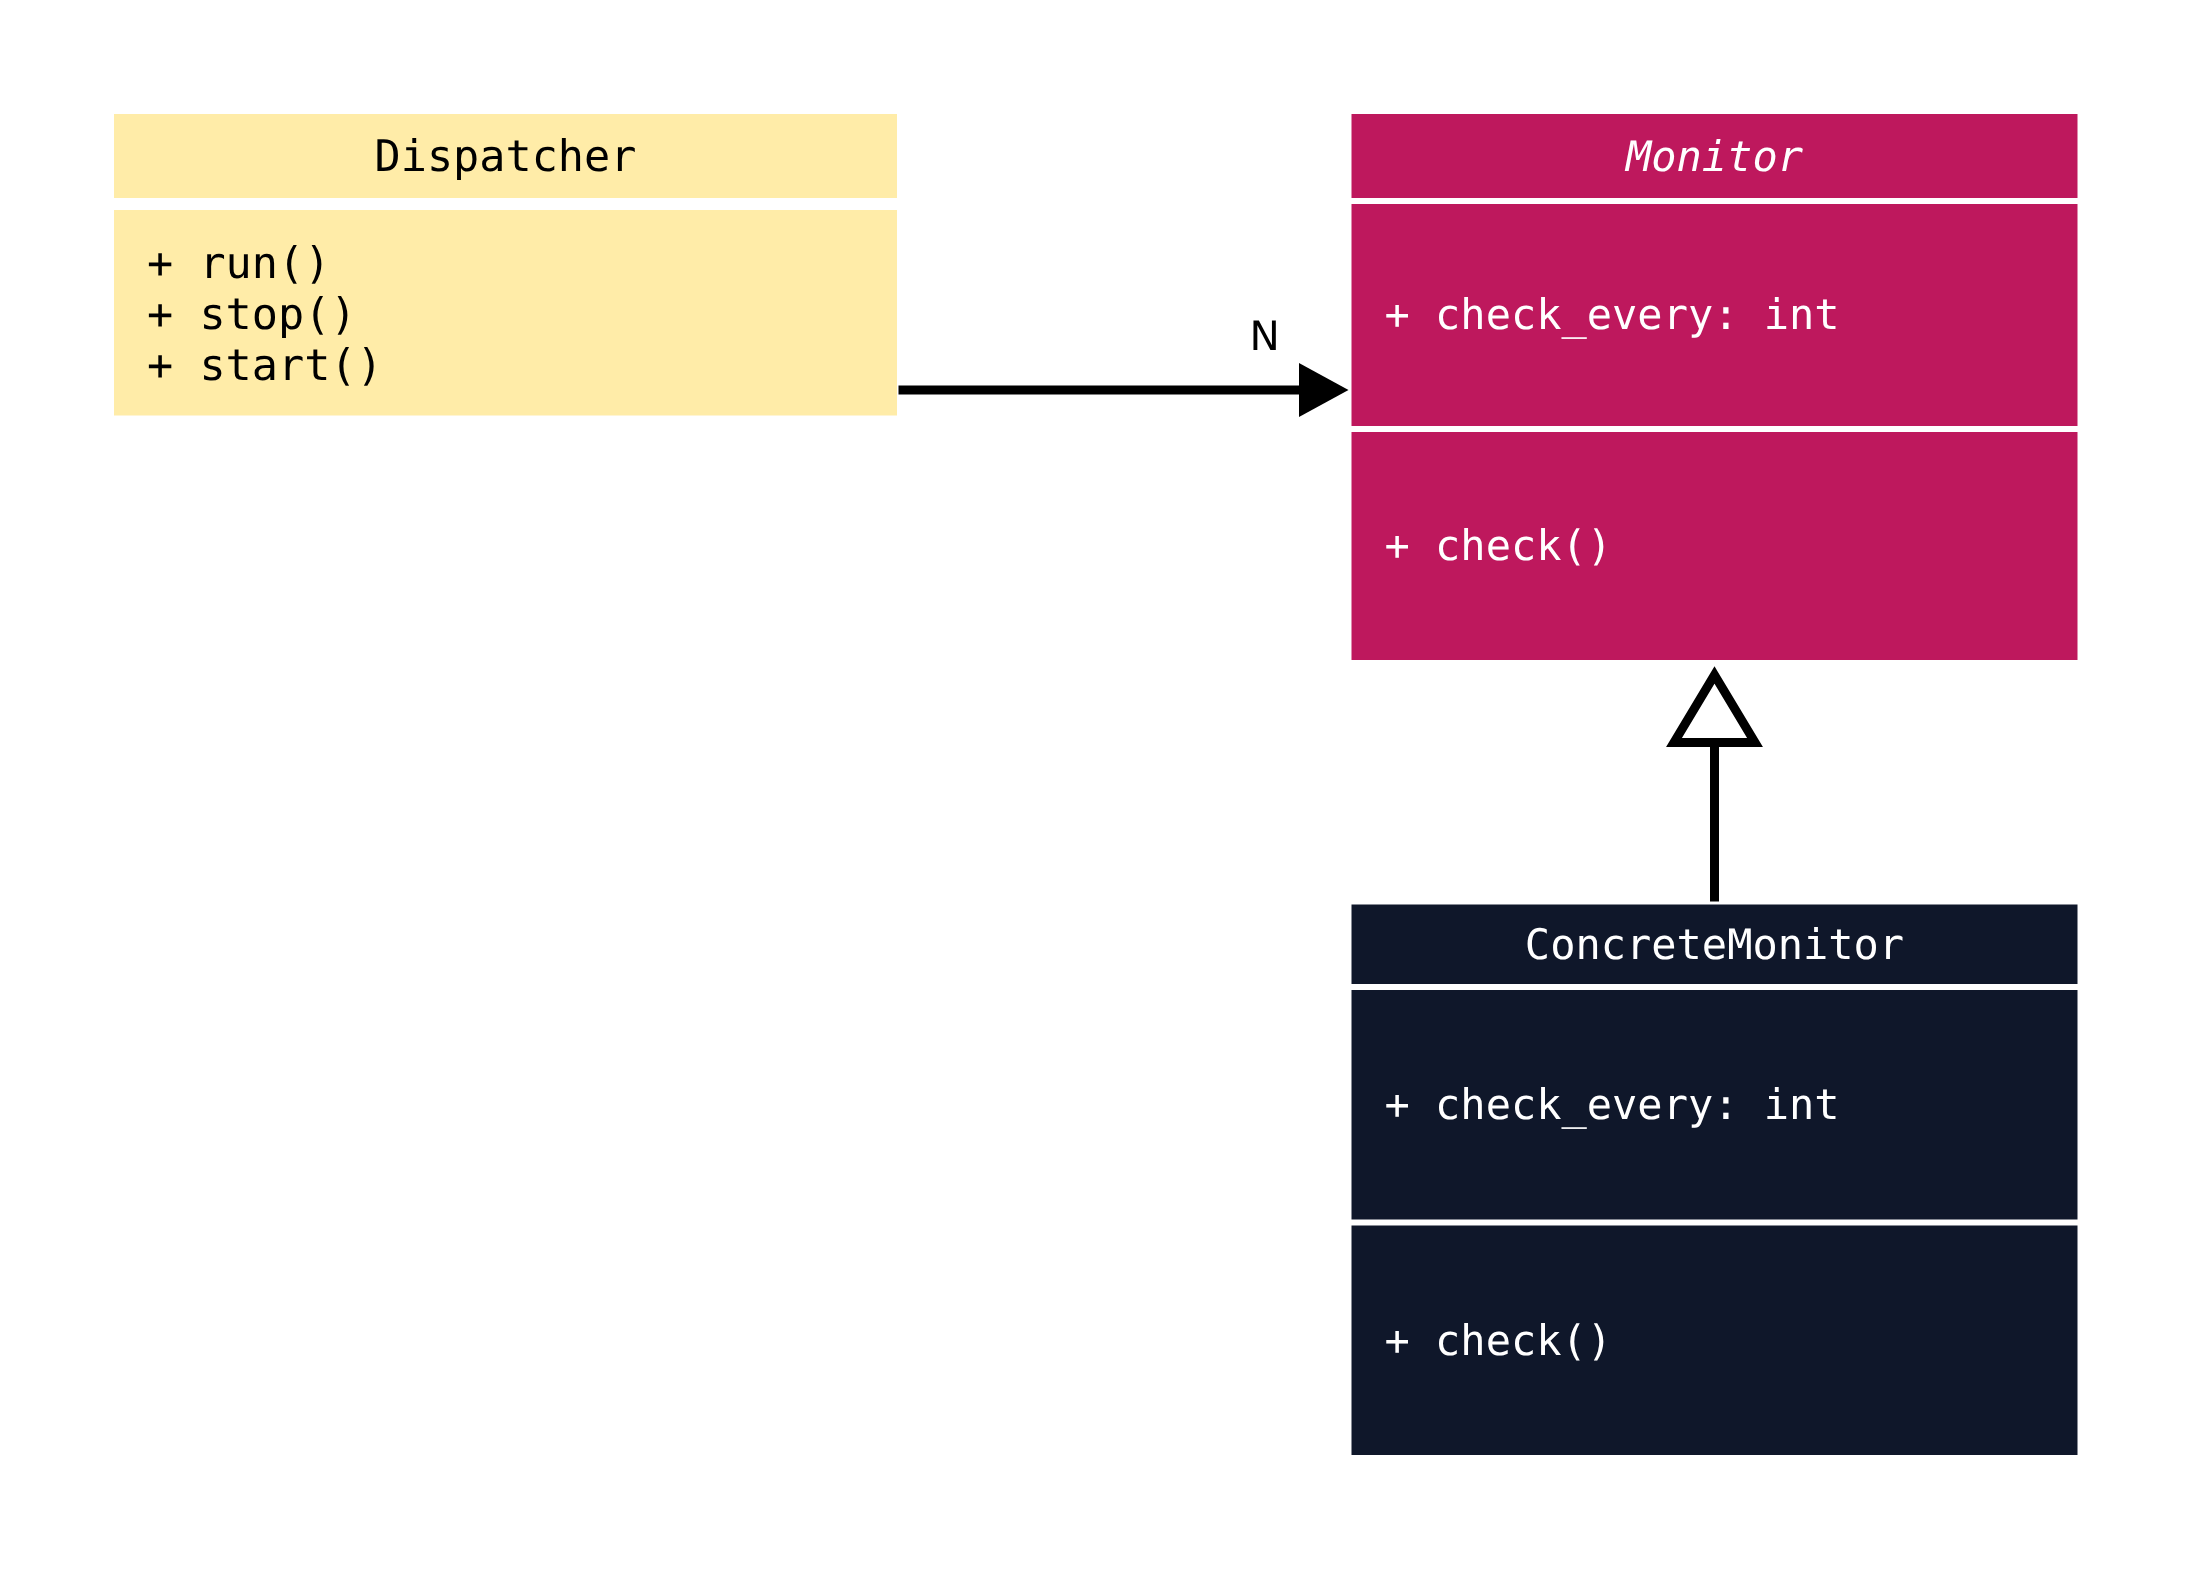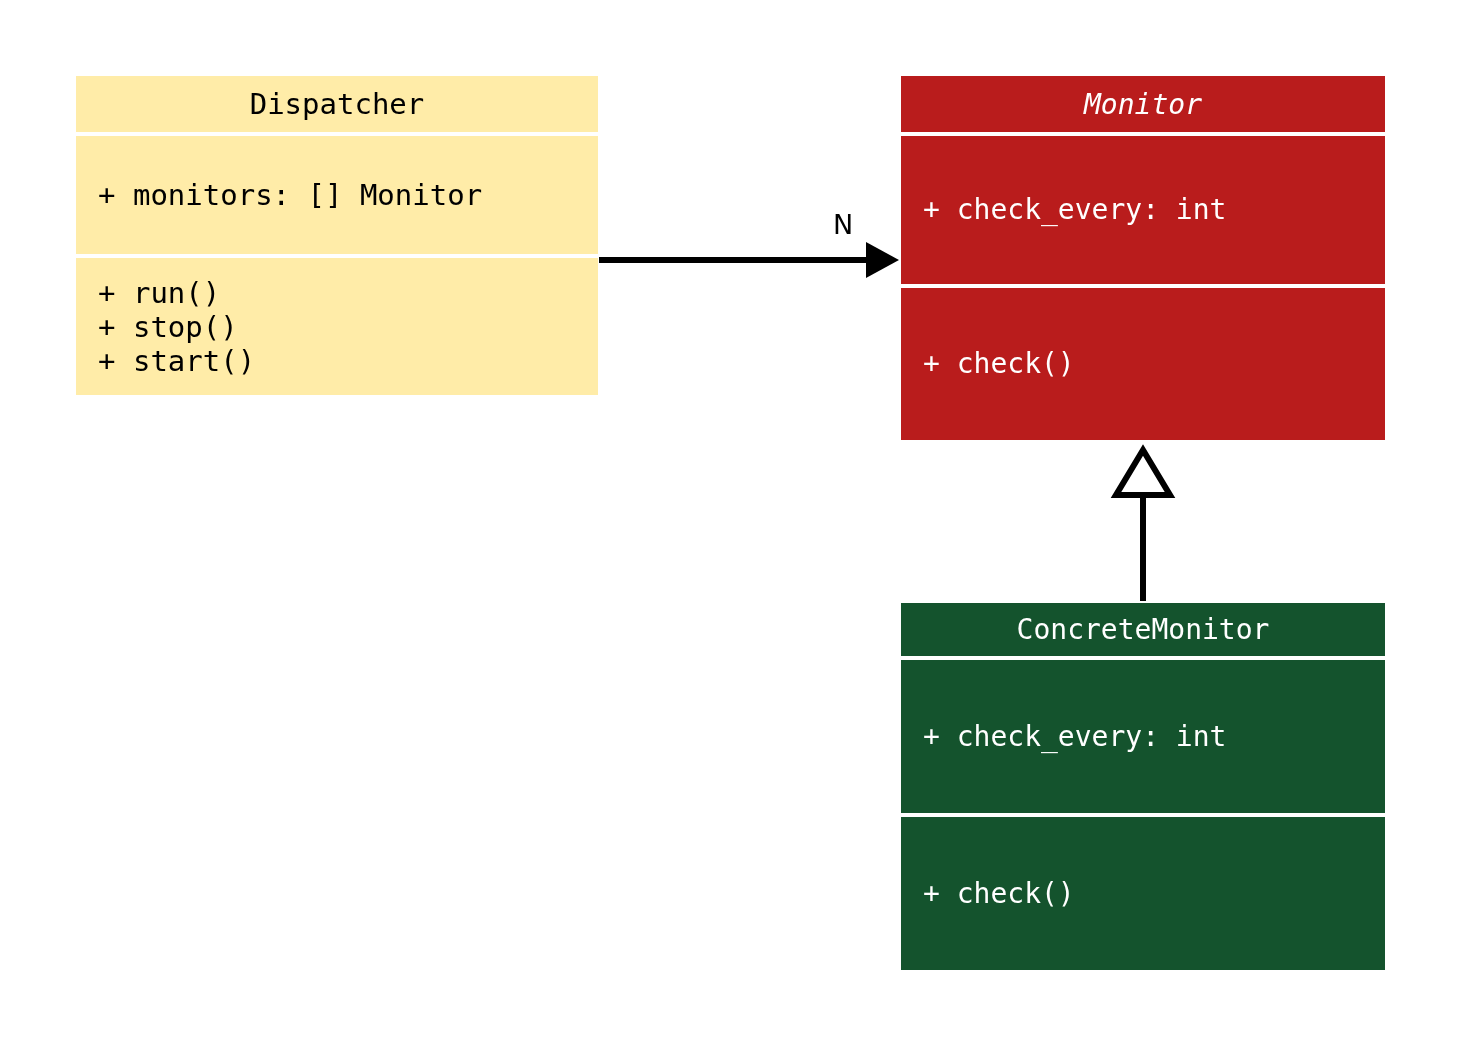--- a/index.html
+++ b/index.html
@@ -80,41 +80,41 @@
 
   
   #class-monitor {
     left: 901px;
     top: 76px;
     width: 484px;
     height: 368px;
     color: #ffffff;
     font-size: 28px;
   }
-  #class-monitor .uml-compartment { background: #b91c1c; }
+  #class-monitor .uml-compartment { background: #be185d; }
   #class-monitor .class-title {
     height: 56px;
     font-size: 28px;
     font-style: italic;
   }
   #class-monitor .members-attrs { height: 148px; padding-left: 22px; }
   #class-monitor .members-ops   { height: 152px; padding-left: 22px; }
   #class-monitor .sep-gap { height: 4px; }
   #class-monitor .member-line { line-height: 34px; }
 
   
   #class-concretemonitor {
     left: 901px;
     top: 603px;
     width: 484px;
     height: 367px;
     color: #ffffff;
     font-size: 28px;
   }
-  #class-concretemonitor .uml-compartment { background: #14532d; }
+  #class-concretemonitor .uml-compartment { background: #0f172a; }
   #class-concretemonitor .class-title { height: 53px; font-size: 28px; }
   #class-concretemonitor .members-attrs { height: 153px; padding-left: 22px; }
   #class-concretemonitor .members-ops   { height: 153px; padding-left: 22px; }
   #class-concretemonitor .sep-gap { height: 4px; }
   #class-concretemonitor .member-line { line-height: 34px; }
 
   
   #connector-layer {
     position: absolute;
     left: 0;
@@ -137,23 +137,20 @@
   }
 </style>
 </head>
 <body>
 
 <div id="diagram-canvas">
 
   <div class="uml-class" id="class-dispatcher">
     <div class="uml-compartment class-title">Dispatcher</div>
     <div class="sep-gap"></div>
-    <div class="uml-compartment member-list members-attrs">
-      <div class="member-line">+ monitors: [] Monitor</div>
-    </div>
     <div class="sep-gap"></div>
     <div class="uml-compartment member-list members-ops">
       <div class="member-line">+ run()</div>
       <div class="member-line">+ stop()</div>
       <div class="member-line">+ start()</div>
     </div>
   </div>
 
   <div class="uml-class" id="class-monitor">
     <div class="uml-compartment class-title">Monitor</div>

